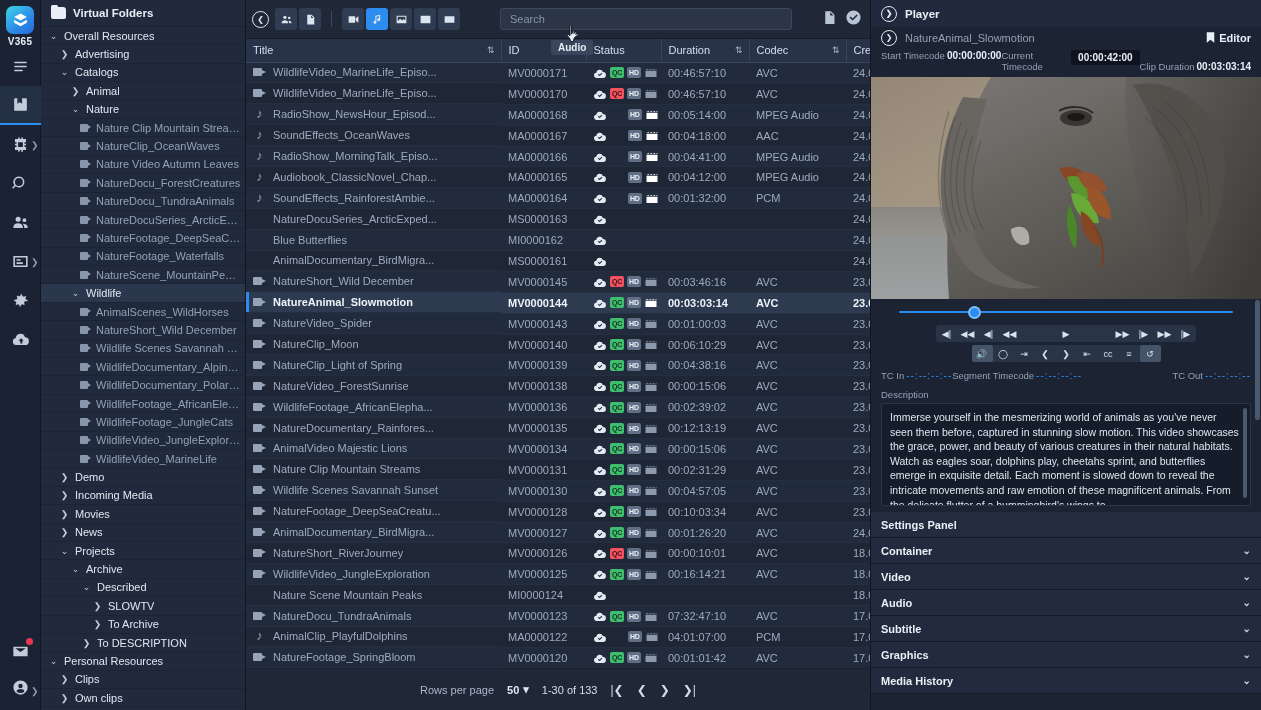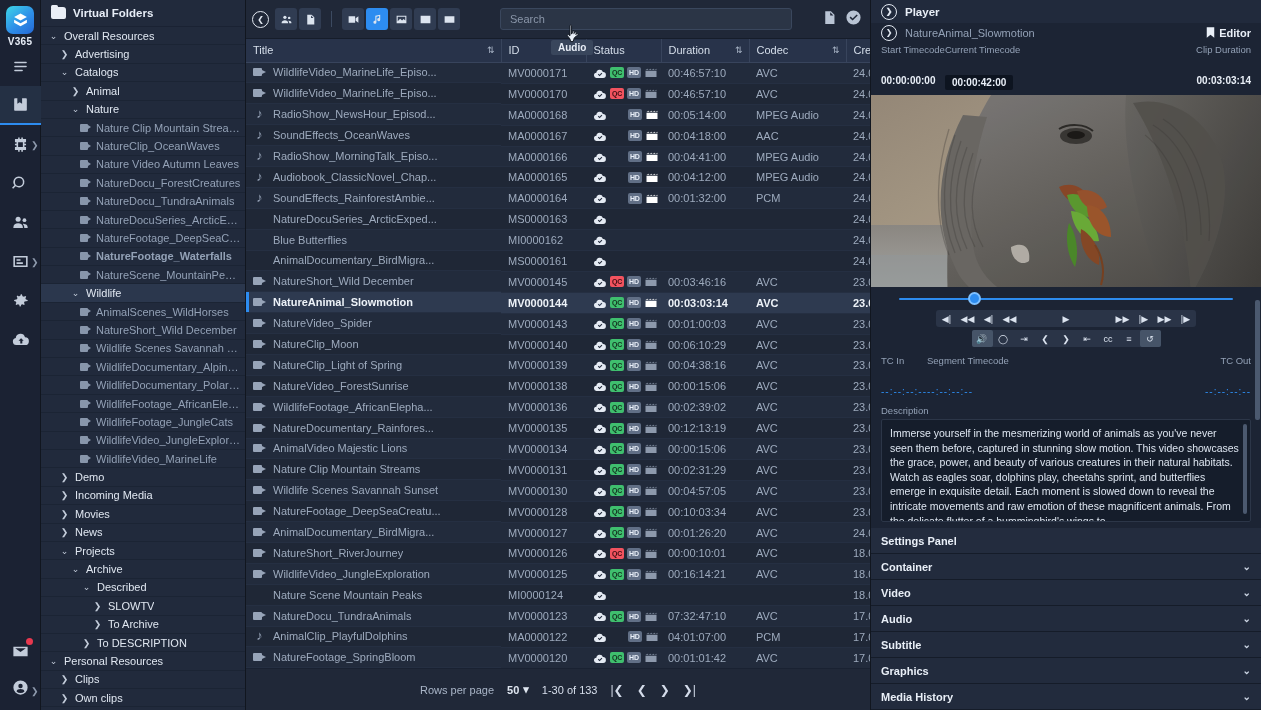--- a/index.html
+++ b/index.html
@@ -153,21 +153,21 @@
   .pg-nums { color:#d7dfec; }
   .rpp { display:flex; align-items:center; gap:4px; color:#e0e7f1; font-weight:bold;}
 
   
   .player-pane { width: 391px; flex:0 0 391px; background:#1c2434; display:flex; flex-direction:column; border-left:1px solid #11161f;}
   .pp-header { height:27px; display:flex; align-items:center; gap:8px; padding:0 10px; background:#212a3c; font-size:11.5px; font-weight:bold; color:#e9eff7;}
   .expand-circle { width:16px;height:16px;border-radius:50%;border:1.5px solid #e3e9f2;display:flex;align-items:center;justify-content:center;font-size:8px;color:#e3e9f2;flex:0 0 16px;}
   .pp-title-row { height:21px; display:flex; align-items:center; gap:8px; padding:0 10px; font-size:11px; color:#93a1b6;}
   .editor-pill { margin-left:auto; display:flex; align-items:center; gap:4px; font-size:11px; font-weight:bold; color:#e9eff7;}
   .tc-strip { display:flex; padding: 2px 10px 5px; font-size:9.5px; }
-  .tc-col { display:flex; flex-direction:column; gap:20px; }
+  .tc-col { display:flex; flex-direction:row; gap:2px; }
   .tc-col .lab { color:#93a1b6; font-size:9.5px;}
   .tc-col .val { color:#e9eff7; font-size:10px; font-weight:bold;}
   .tc-center { flex:1; align-items:flex-start; }
   .tc-right { align-items:flex-end; }
   .tc-center .val { background:#0d1420; padding:2px 7px; border-radius:2px;}
   .video-frame { height:222px; position:relative; overflow:hidden; background:#2d2a26; }
   .scrub { height:26px; display:flex; align-items:center; padding:0 28px; position:relative;}
   .scrub-line { height:2px; background:#2d8cf0; width:100%; border-radius:1px;}
   .scrub-knob { position:absolute; left:97px; width:13px; height:13px; border-radius:50%; background:#2d8cf0; border:2px solid #7ec0ff;}
   .ctrl-rows { display:flex; flex-direction:column; align-items:center; gap:3px; padding-bottom:5px;}
@@ -335,21 +335,21 @@
           <span style="overflow: hidden; text-overflow: ellipsis;">NatureDocuSeries_ArcticExpe...</span>
         </div>
         <div class="tree-row leaf">
           <span style="width: 39px; flex: 0 0 39px;"></span>
           <span class="cam-ico"></span>
           <span style="overflow: hidden; text-overflow: ellipsis;">NatureFootage_DeepSeaCreat...</span>
         </div>
         <div class="tree-row leaf">
           <span style="width: 39px; flex: 0 0 39px;"></span>
           <span class="cam-ico"></span>
-          <span style="overflow: hidden; text-overflow: ellipsis; font-weight: bold;">NatureFootage_Waterfalls</span>
+          <span style="overflow: hidden; text-overflow: ellipsis;">NatureFootage_Waterfalls</span>
         </div>
         <div class="tree-row leaf">
           <span style="width: 39px; flex: 0 0 39px;"></span>
           <span class="cam-ico"></span>
           <span style="overflow: hidden; text-overflow: ellipsis;">NatureScene_MountainPeaks</span>
         </div>
         <div class="tree-row group selected">
           <span style="width: 28px; flex: 0 0 28px;"></span>
           <span class="tw">⌄</span>
           <span style="overflow: hidden; text-overflow: ellipsis; padding-left: 4px;">Wildlife</span>

